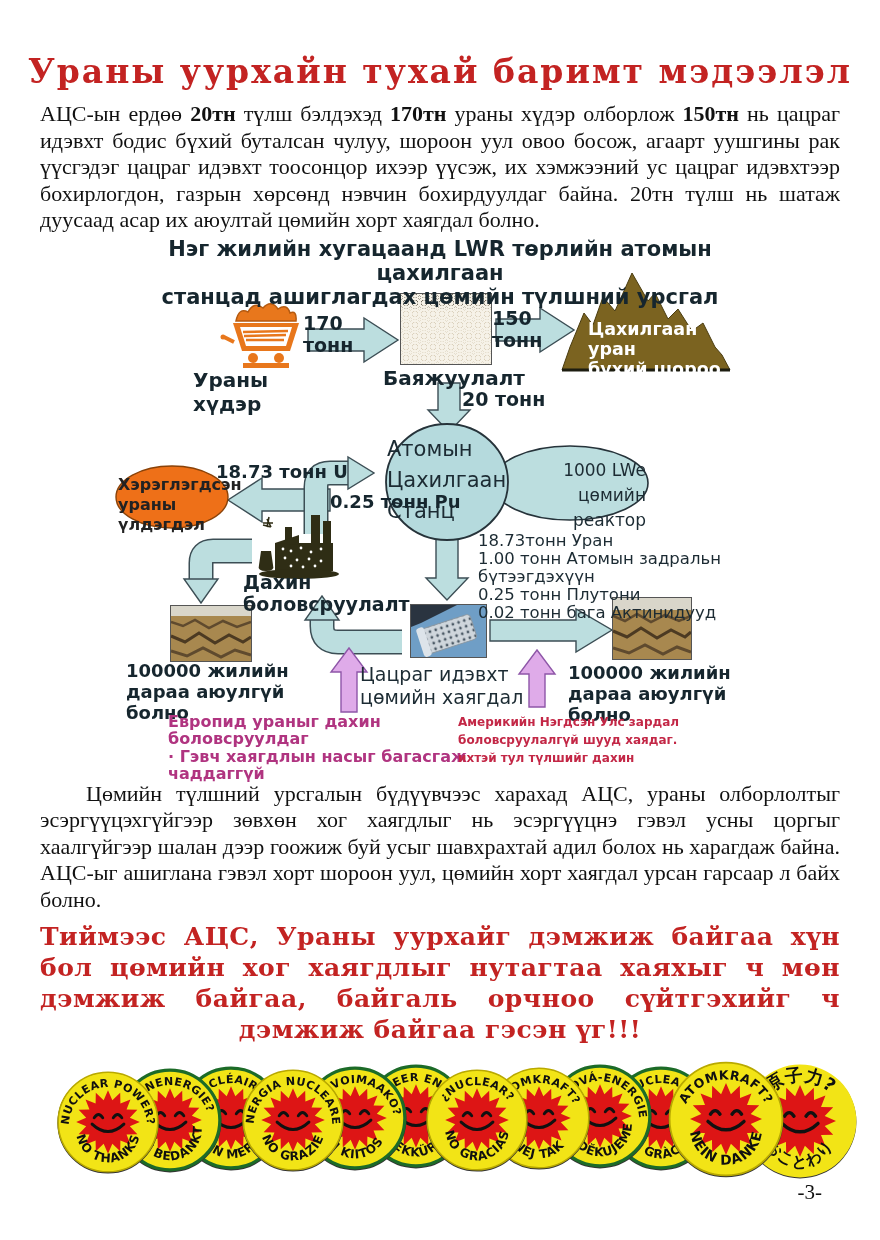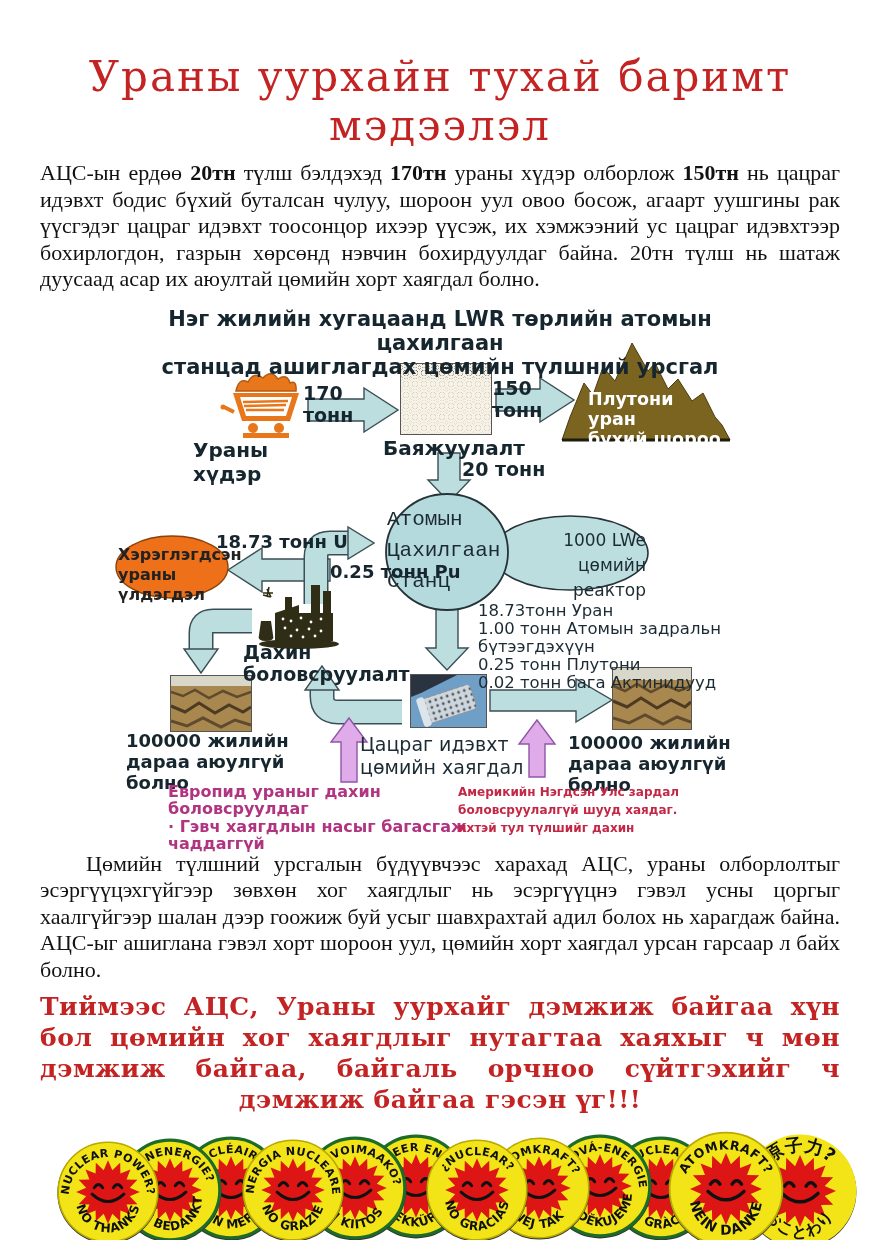--- a/index.html
+++ b/index.html
@@ -7,43 +7,43 @@
     --c-arrow_blue:#bcdedf; --c-arrow_stroke:#3c4e55; --c-spent_orange:#ee7018;
     --c-tailings_brown:#7b6320; --c-note_magenta:#b03480; --c-note_crimson:#c32746;
     --c-pink_arrow:#dfabe9; --c-pink_stroke:#8e56a8; --c-badge_yellow:#f2e416;
     --c-badge_red:#dd1515; --c-cart_orange:#e8771c;
   }
   *{margin:0;padding:0;box-sizing:border-box;}
   html,body{background:#ffffff;}
   body{width:880px;height:1240px;position:relative;overflow:hidden;
        font-family:"Liberation Serif",serif;color:var(--c-body_ink);}
   .title{margin-top:52px;text-align:center;font-family:"DejaVu Serif",serif;
-         font-weight:400;font-size:42px;letter-spacing:2px;color:var(--c-title_red);}
+         font-weight:700;font-size:33px;letter-spacing:2px;color:var(--c-title_red);}
   .para{width:800px;margin:10px auto 0;font-size:22px;line-height:26.5px;
         text-align:justify;}
   .para b{font-weight:700;}
   .para.indent{text-indent:46px;margin-top:6px;}
   .warning{width:800px;margin:8px auto 0;font-family:"DejaVu Serif",serif;
            font-weight:800;font-size:25px;line-height:31px;color:var(--c-title_red);
            text-align:justify;text-align-last:center;letter-spacing:0.5px;}
   
-  .diagram{position:relative;width:880px;height:540px;margin-top:12px;}
+  .diagram{position:relative;width:880px;height:540px;margin-top:1px;}
   .abs{position:absolute;}
   .cap{font-family:"DejaVu Sans",sans-serif;font-weight:700;color:var(--c-diagram_ink);}
   .hand{font-family:"DejaVu Sans",sans-serif;font-weight:400;color:#1c2b33;}
   .d-heading{left:110px;top:2px;width:660px;text-align:center;font-size:21px;line-height:24px;}
   .lbl{text-align:left;}
   #l-ore{left:193px;top:133px;width:150px;font-size:20px;}
   #l-170{left:303px;top:77px;width:95px;font-size:19px;}
   #l-enr{left:383px;top:131px;width:125px;font-size:20px;}
   #l-150{left:492px;top:72px;width:88px;font-size:19px;}
   #l-mtn{left:588px;top:84px;width:136px;font-size:17.5px;line-height:20px;color:#fff;
          font-family:"DejaVu Sans",sans-serif;font-weight:700;}
   #l-20{left:462px;top:153px;width:100px;font-size:19px;text-align:left;}
-  #l-plant{left:387px;top:199px;width:120px;font-size:21px;line-height:31px;font-family:Liberation Mono, monospace;}
+  #l-plant{left:387px;top:199px;width:120px;font-size:21px;line-height:31px;}
   #l-react{left:506px;top:223px;width:140px;font-size:17px;line-height:25px;text-align:right;}
   #l-spent{left:118px;top:240px;width:110px;font-size:16px;line-height:20px;color:#222;}
   #l-u{left:216px;top:226px;width:140px;font-size:18px;}
   #l-pu{left:330px;top:256px;width:135px;font-size:18px;}
   #l-repr{left:243px;top:336px;width:185px;font-size:19px;}
   #l-out{left:478px;top:297px;width:310px;font-size:16.5px;line-height:18px;text-align:left;}
   #l-waste{left:360px;top:428px;width:180px;font-size:19px;line-height:23px;}
   #l-safeL{left:126px;top:425px;width:170px;font-size:18px;line-height:21px;}
   #l-safeR{left:568px;top:427px;width:174px;font-size:18px;line-height:21px;}
   .noteE{left:168px;top:478px;width:310px;font-size:16px;line-height:17.5px;
@@ -211,21 +211,21 @@
 
   <div class="abs cap d-heading">
     <div>Нэг жилийн хугацаанд LWR төрлийн атомын цахилгаан</div>
       <div>станцад ашиглагдах цөмийн түлшний урсгал</div>
   </div>
   <div class="abs cap lbl" id="l-ore">Ураны хүдэр</div>
   <div class="abs cap lbl" id="l-170">170 тонн</div>
   <div class="abs cap lbl" id="l-enr">Баяжуулалт</div>
   <div class="abs cap lbl" id="l-150">150 тонн</div>
   <div class="abs lbl" id="l-mtn">
-    <div>Плутони уран</div>
+    <div>Цахилгаан уран</div>
       <div>бүхий шороо</div>
   </div>
   <div class="abs cap" id="l-20">20 тонн</div>
   <div class="abs hand lbl" id="l-plant" style="font-size:21px;">
     <div>Атомын</div>
       <div>Цахилгаан</div>
       <div>Станц</div>
   </div>
   <div class="abs hand" id="l-react">
     <div>1000 LWe</div>

